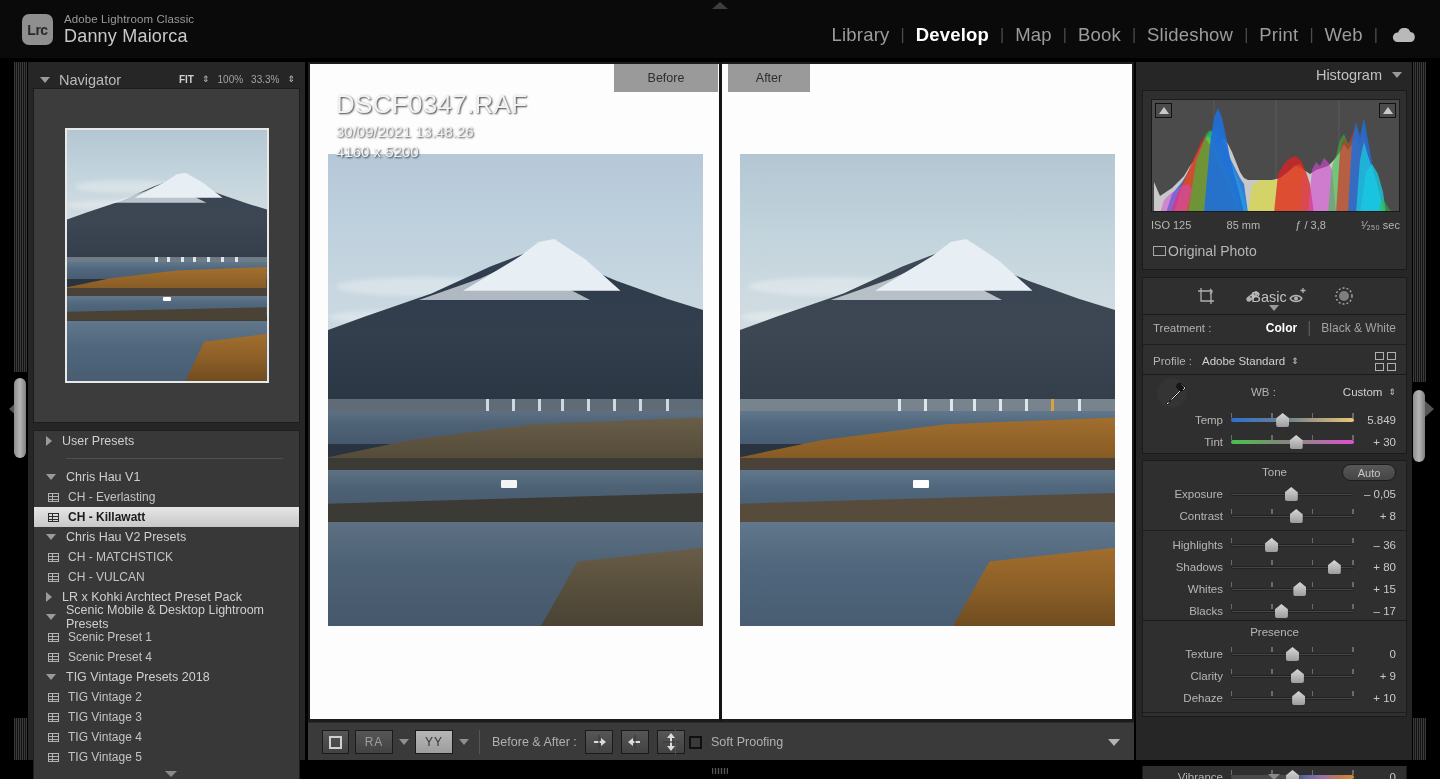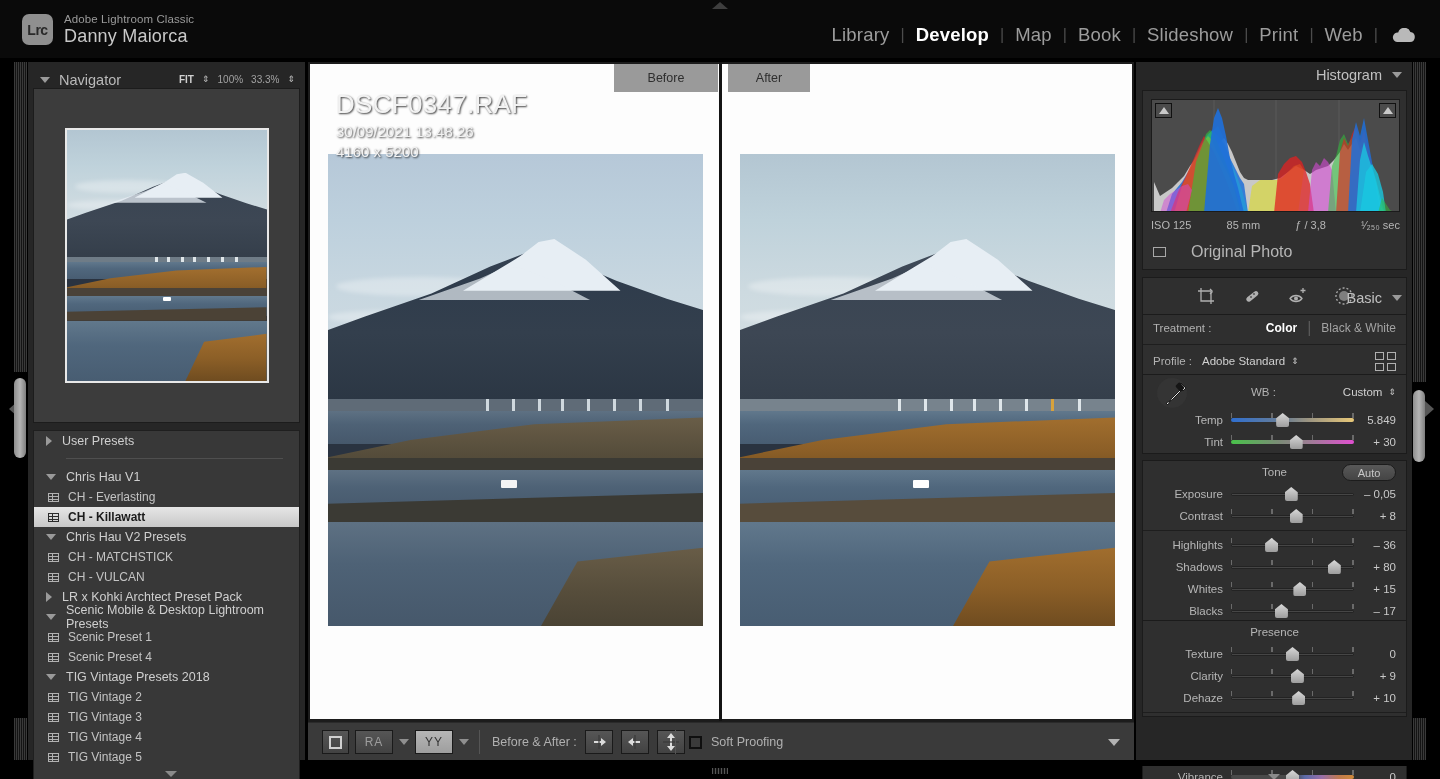--- a/index.html
+++ b/index.html
@@ -177,28 +177,28 @@
   .sec-header .tri-down { margin-left: 10px; }
   .hist-box { position: absolute; left: 6px; top: 28px; width: 265px; height: 180px;
     background: #2f2f2f; border: 1px solid #1b1b1b;}
   .hist-plot { position: absolute; left: 8px; top: 8px; width: 249px; height: 113px;
     background: #4b4b4b; border: 1px solid #1b1b1b; overflow:hidden;}
   .clip-btn { position: absolute; top: 3px; width: 17px; height: 15px; border: 1px solid #111; background:#4b4b4b;
     display:flex; align-items:center; justify-content:center;}
   .clip-tri { width:0;height:0;border-left:5px solid transparent;border-right:5px solid transparent;border-bottom:7px solid #c9c9c9;}
   .hist-meta { position: absolute; left: 8px; top: 128px; width: 249px; display:flex; justify-content: space-between;
     color: #b6b6b6; font-size: 11px;}
-  .orig-row { position: absolute; left: 10px; top: 152px; display:flex; align-items:center; gap:25px; color:#b6b6b6; font-size:16px;}
+  .orig-row { position: absolute; left: 10px; top: 152px; display:flex; align-items:center; gap:2px; color:#b6b6b6; font-size:14px;}
   .orig-chk { width: 13px; height: 10px; border: 1px solid #a8a8a8; }
 
   .tools-box { position: absolute; left: 6px; top: 215px; width: 265px; height: 38px;
     background: #2f2f2f; border: 1px solid #1b1b1b; display:flex; align-items:center; justify-content:center; gap: 26px;}
   .tool-ic { color:#b0b0b0; display:flex; align-items:center; justify-content:center;}
 
-  .basic-header { top: 223px; }
+  .basic-header { top: 223px; flex-direction: column; }
   .panel-box { position: absolute; left: 6px; width: 265px; background: #2f2f2f; border: 1px solid #1b1b1b;}
   .row { display: flex; align-items: center; height: 22px; padding: 0 10px; }
   .row-label { color: #b2b2b2; font-size: 11.5px; }
   .lbl-right { width: 78px; text-align: right; color:#b6b6b6; font-size: 11.5px; padding-right: 8px;}
   .val { width: 42px; text-align: right; color:#c9c9c9; font-size: 11.5px; }
   .slider { position: relative; flex: 1; height: 14px; }
   .track { position: absolute; left: 0; right: 0; top: 6px; height: 3px; border-radius: 2px;
     background: linear-gradient(#3a3a3a,#525252); border: 1px solid #232323; }
   .track.temp { background: linear-gradient(90deg,#2f6fd0,#6e7f90 45%,#9a9482 62%,#e8c878); border:none; height:4px; top:5px;}
   .track.tint { background: linear-gradient(90deg,#49c24a,#7d8a78 40%,#9a7f92 62%,#e04fd0); border:none; height:4px; top:5px;}

